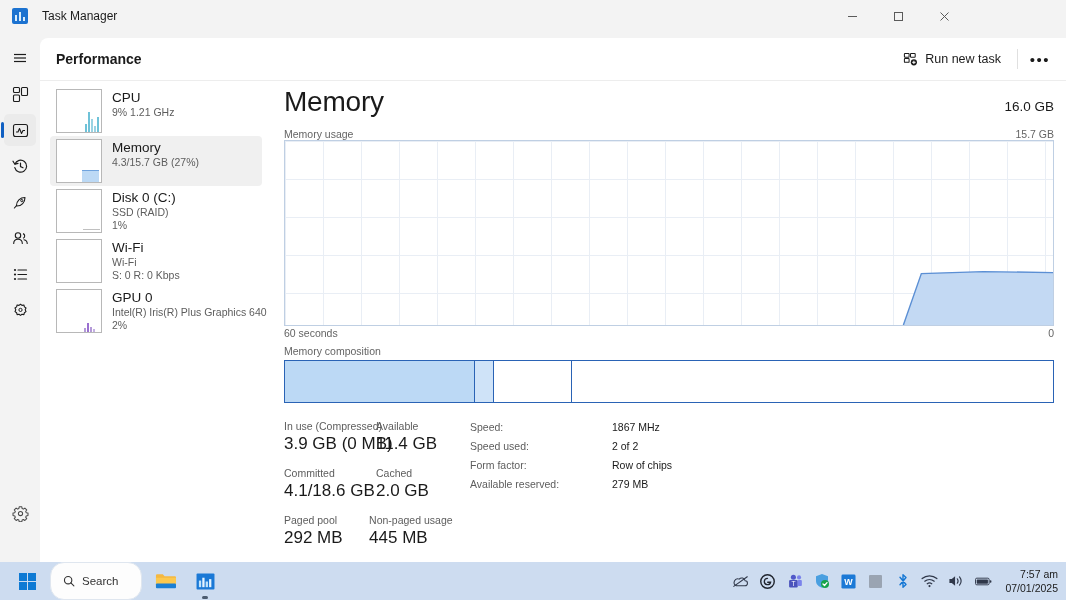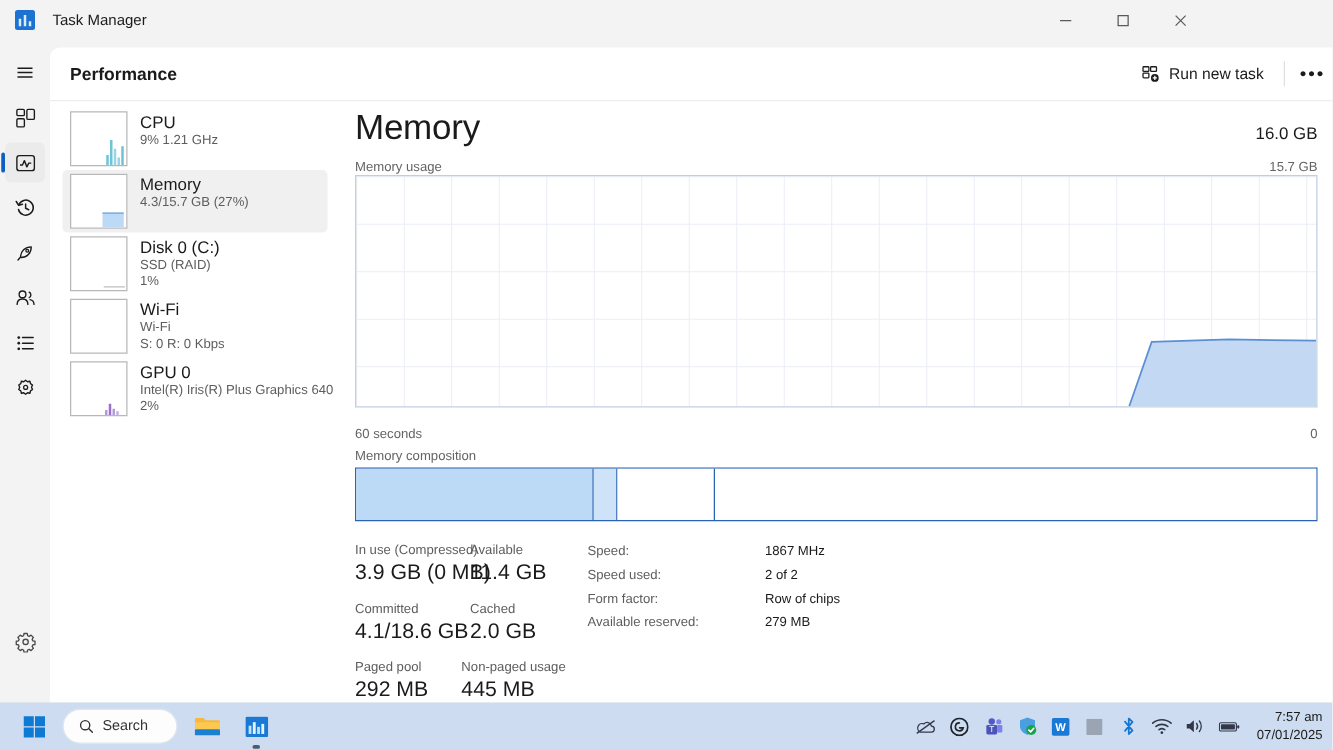--- a/index.html
+++ b/index.html
@@ -52,21 +52,21 @@
   
   .content {
     position: absolute; left: 40px; top: 38px; width: 1026px; height: 524px;
     background: #ffffff; border-top-left-radius: 8px;
   }
   .cheader {
     position: absolute; left: 0; top: 0; width: 1026px; height: 43px;
     display: flex; align-items: center; border-bottom: 1px solid #ededed;
   }
   .page-title { margin-left: 16px; font-size: 14px; font-weight: bold; color: #1a1a1a; }
-  .hdr-right { margin-left: auto; display: flex; align-items: center; }
+  .hdr-right { margin-left: auto; display: flex; align-items: center; padding-right: 10px; }
   .runtask {
     display: flex; align-items: center; gap: 7px; height: 30px;
     padding: 0 10px; border-radius: 4px; font-size: 12.5px; color: #1b1b1b;
   }
   .hdr-sep { width: 1px; height: 20px; background: #e0e0e0; margin: 0 6px; }
   .morebtn {
     width: 32px; height: 30px; border-radius: 4px; display: flex;
     align-items: center; justify-content: center; font-size: 15px;
     color: #1b1b1b; letter-spacing: 1.5px;
   }
@@ -105,21 +105,21 @@
   .graph-box {
     position: relative; height: 186px; border: 1px solid #bfcfe3;
     background: #ffffff; overflow: hidden;
     background-image:
       linear-gradient(to right, #e9eef5 1px, transparent 1px),
       linear-gradient(to bottom, #e9eef5 1px, transparent 1px);
     background-size: 38px 38px;
   }
   .graph-fill { position: absolute; left: 0; top: 0; width: 100%; height: 100%; }
 
-  .axis-row { display: flex; margin-top: 15px; font-size: 10.5px; color: #646464; text-align: center; }
+  .axis-row { display: flex; margin-top: 1px; font-size: 10.5px; color: #646464; text-align: center; }
   .axis-row .right { margin-left: auto; }
 
   .comp-label { margin-top: 6px; font-size: 10.5px; color: #646464; }
   .comp-bar {
     position: relative; margin-top: 3px; height: 43px;
     border: 1px solid #2a63b5; background: #fff; display: flex;
   }
   .comp-seg { height: 100%; border-right: 1px solid #2a63b5; }
   .comp-seg:last-child { border-right: none; }
 
@@ -140,21 +140,21 @@
   
   .taskbar {
     position: absolute; left: 0; bottom: 0; width: 1066px; height: 38px;
     background: #cddcf0; display: flex; align-items: center;
   }
   .tb-left { display: flex; align-items: center; gap: 6px; margin-left: 10px; }
   .startbtn { width: 34px; height: 30px; display: flex; align-items: center; justify-content: center; border-radius: 4px; }
   .winlogo { width: 17px; height: 17px; display: grid; grid-template-columns: 8px 8px; grid-template-rows: 8px 8px; gap: 1px; }
   .winlogo i { background: #0e7ad4; display: block; }
   .searchbox {
-    display: flex; align-items: center; gap: 7px; width: 92px; height: 28px;
+    display: flex; align-items: center; gap: 7px; width: 92px; height: 38px;
     background: #fdfdfd; border: 1px solid #dfe6ef; border-radius: 14px;
     padding-left: 12px; font-size: 11.5px; color: #333;
   }
   .tbapp { position: relative; width: 34px; height: 30px; display: flex; align-items: center; justify-content: center; border-radius: 4px; }
   .tbapp .dot { position: absolute; bottom: -3px; left: 50%; transform: translateX(-50%);
                 width: 6px; height: 3px; background: #4c5c70; border-radius: 2px; }
   .tray { margin-left: auto; display: flex; align-items: center; gap: 10px; padding-right: 8px; }
   .tray-ic { width: 17px; height: 17px; display: flex; align-items: center; justify-content: center; color: #30384a; }
   .clock { text-align: right; font-size: 10.5px; color: #1b1b1b; line-height: 14px; margin-left: 3px; }
 

